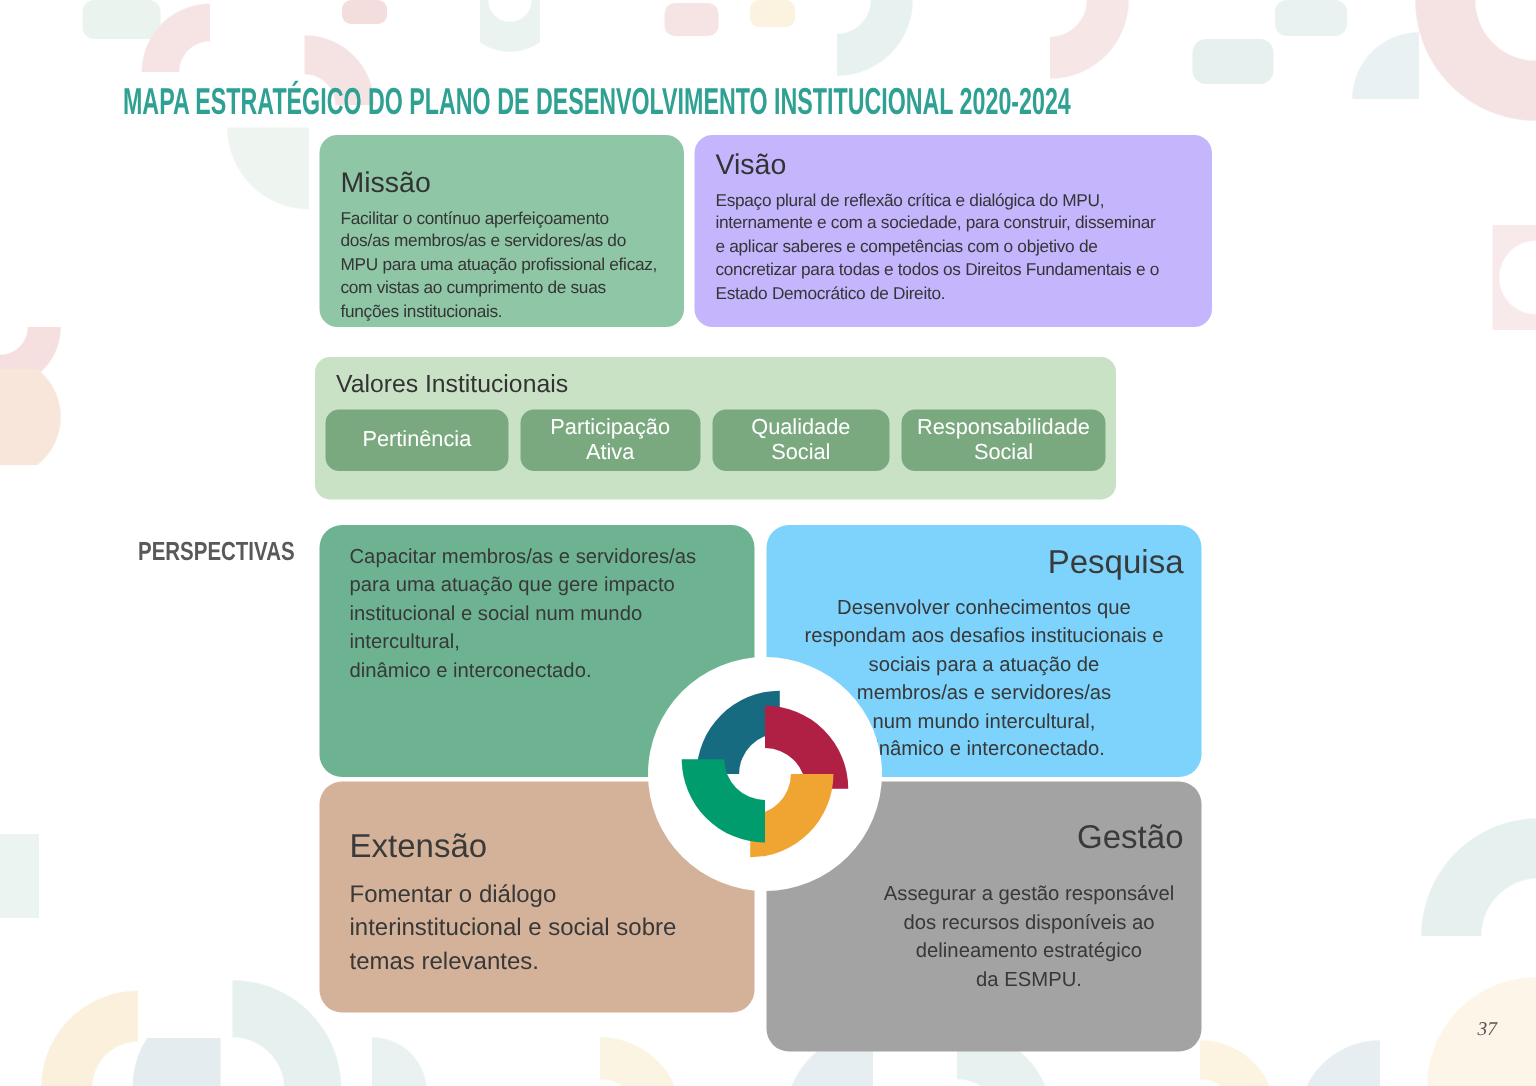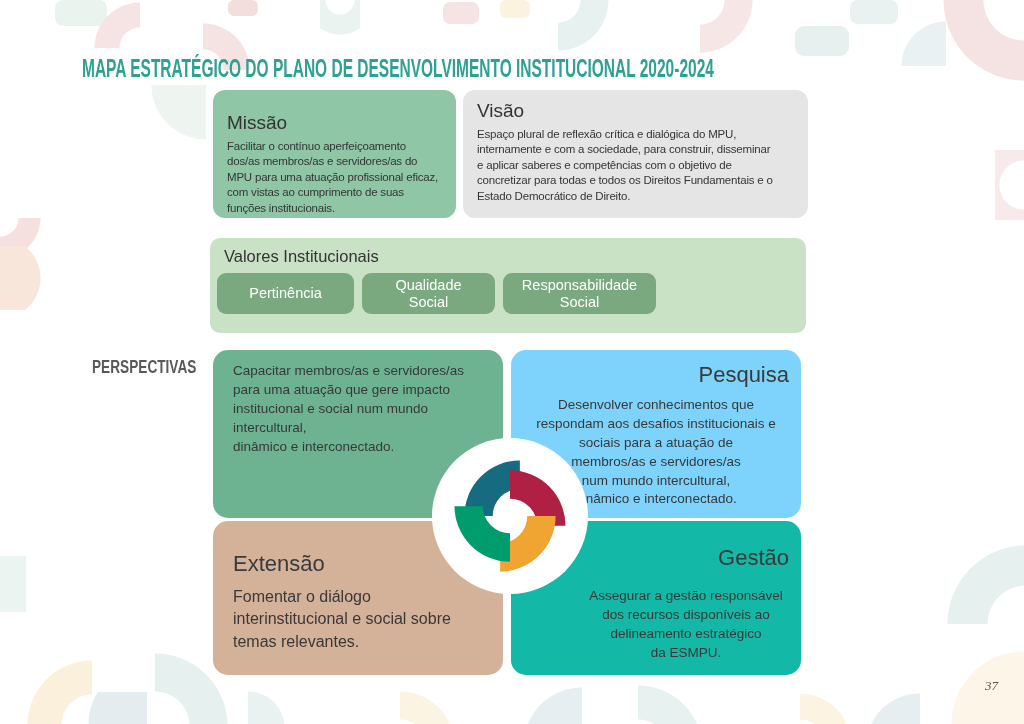--- a/index.html
+++ b/index.html
@@ -15,25 +15,25 @@
   
   .page-title{
     position:absolute;left:82px;top:54px;
     font-size:25px;font-weight:700;color:#2ea193;
     white-space:nowrap;transform:scaleX(0.62);transform-origin:left top;
     letter-spacing:0px;
   }
   
   .box{position:absolute;border-radius:12px;}
   .missao{left:213px;top:90px;width:243px;height:128px;background:#8ec6a6;padding:22px 6px 0 14px;box-sizing:border-box;}
-  .visao{left:463px;top:90px;width:345px;height:128px;background:#e5e5e5;padding:10px 6px 0 14px;box-sizing:border-box;}
+  .visao{left:463px;top:90px;width:345px;height:128px;background:#c4b5fd;padding:10px 6px 0 14px;box-sizing:border-box;}
   .mv-title{font-size:19px;margin:0 0 5px 0;font-weight:400;color:#333;}
   .mv-body{font-size:11.5px;line-height:1.34;letter-spacing:-0.2px;margin:0;white-space:pre-line;color:#353535;}
   
-  .valores{left:210px;top:238px;width:596px;height:95px;background:#c9e2c5;border-radius:10px;padding:9px 7px 0 14px;box-sizing:border-box;}
+  .valores{left:210px;top:238px;width:534px;height:95px;background:#c9e2c5;border-radius:10px;padding:9px 7px 0 14px;box-sizing:border-box;}
   .valores-title{font-size:16.5px;font-weight:400;color:#333;margin:0 0 7px 0;}
   .pill-row{display:flex;gap:8px;margin-left:-7px;}
   .pill{
     background:#7aa97f;color:#ffffff;border-radius:9px;height:41px;
     display:flex;align-items:center;justify-content:center;text-align:center;
     font-size:14.5px;line-height:1.12;white-space:pre-line;
   }
   .pill-1{width:137px;} .pill-2{width:135px;} .pill-3{width:133px;} .pill-4{width:153px;}
   
   .persp-label{
@@ -47,21 +47,21 @@
   .quad p{white-space:pre-line;color:#383838;margin:0;}
   .ensino{left:213px;top:350px;width:290px;height:168px;background:#6db391;padding:12px 10px 0 20px;}
   .ensino h2{font-size:22px;margin-bottom:8px;}
   .ensino p{font-size:13.5px;line-height:1.4;}
   .pesquisa{left:511px;top:350px;width:290px;height:168px;background:#7dd3fc;padding:12px 12px 0 12px;}
   .pesquisa h2{font-size:22px;text-align:right;margin-bottom:8px;}
   .pesquisa p{font-size:13.5px;line-height:1.4;text-align:center;}
   .extensao{left:213px;top:521px;width:290px;height:154px;background:#d4b29a;padding:30px 10px 0 20px;}
   .extensao h2{font-size:22px;margin-bottom:9px;}
   .extensao p{font-size:16px;line-height:1.4;}
-  .gestao{left:511px;top:521px;width:290px;height:154px;background:#14b8a6;padding:24px 12px 0 72px;}
+  .gestao{left:511px;top:521px;width:290px;height:180px;background:#a3a3a3;padding:24px 12px 0 72px;}
   .gestao h2{font-size:22px;text-align:right;margin-bottom:8px;}
   .gestao p{font-size:13.5px;line-height:1.4;text-align:center;margin-top:16px;}
   
   .logo-circle{
     position:absolute;left:432px;top:438px;width:156px;height:156px;
     background:#ffffff;border-radius:50%;
     display:flex;align-items:center;justify-content:center;
   }
   
   .page-number{
@@ -121,20 +121,22 @@
 internamente e com a sociedade, para construir, disseminar
 e aplicar saberes e competências com o objetivo de
 concretizar para todas e todos os Direitos Fundamentais e o
 Estado Democrático de Direito.</p>
 </div>
 
 <div class="box valores">
   <h3 class="valores-title">Valores Institucionais</h3>
   <div class="pill-row">
     <div class="pill pill-1">Pertinência</div>
+    <div class="pill pill-2">Participação
+Ativa</div>
     <div class="pill pill-3">Qualidade
 Social</div>
     <div class="pill pill-4">Responsabilidade
 Social</div>
   </div>
 </div>
 
 <div class="persp-label">PERSPECTIVAS</div>
 
 <div class="quad ensino">

